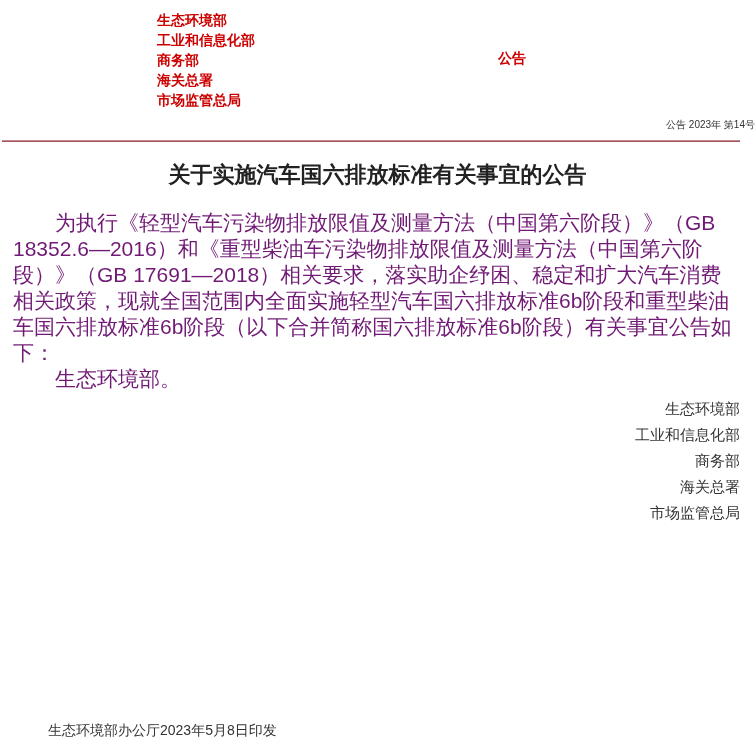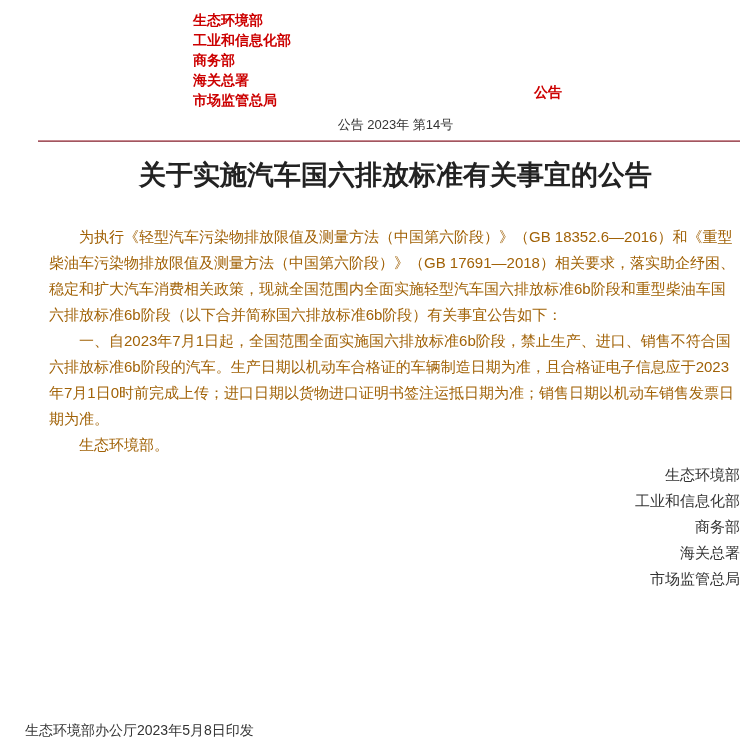--- a/index.html
+++ b/index.html
@@ -9,21 +9,20 @@
   }
   .page {
     position: relative;
     width: 755px;
     height: 750px;
     background: #ffffff;
     font-family: "Liberation Sans", sans-serif;
     color: #333333;
     overflow: hidden;
     box-sizing: border-box;
-    padding-left: 36px;
   }
   .header {
     position: relative;
     padding-top: 10px;
   }
   .agencies {
     margin-left: 157px;
   }
   .agency {
     color: #cc0000;
@@ -32,62 +31,61 @@
     line-height: 20px;
   }
   .notice-label {
     position: absolute;
     left: 498px;
     top: 48px;
     color: #cc0000;
     font-size: 14px;
     font-weight: bold;
     line-height: 20px;
-    margin-top: 34px;
   }
   .issue-line {
-    text-align: center;
-    font-size: 13px;
+    text-align: right;
+    font-size: 10px;
     color: #333333;
     margin-top: 6px;
     line-height: 18px;
   }
   .divider {
     height: 2px;
     margin: 6px 15px 0 2px;
     background: linear-gradient(#d9a0a6, #8e3e48);
   }
   .title {
     text-align: center;
-    font-size: 27px;
+    font-size: 22px;
     font-weight: bold;
     color: #222222;
     margin: 18px 20px 0 20px;
     line-height: 30px;
   }
   .body {
-    margin: 34px 15px 0 13px;
-    font-size: 15px;
+    margin: 20px 15px 0 13px;
+    font-size: 21px;
     line-height: 26px;
-    color: #a16207;
+    color: #701a75;
   }
   .body p {
     margin: 0;
     text-indent: 2em;
   }
   .signature {
     margin: 4px 15px 0 0;
     text-align: right;
     font-size: 15px;
     line-height: 26px;
     color: #333333;
   }
   .footer {
     position: absolute;
-    left: 25px;
+    left: 48px;
     bottom: 10px;
     font-size: 14px;
     line-height: 20px;
     color: #333333;
   }
 </style>
 </head>
 <body>
 
 <div class="page">
@@ -104,21 +102,20 @@
   </div>
 
   <div class="issue-line">公告 2023年 第14号</div>
 
   <div class="divider"></div>
 
   <h1 class="title">关于实施汽车国六排放标准有关事宜的公告</h1>
 
   <div class="body">
     <p>为执行《轻型汽车污染物排放限值及测量方法（中国第六阶段）》（GB 18352.6—2016）和《重型柴油车污染物排放限值及测量方法（中国第六阶段）》（GB 17691—2018）相关要求，落实助企纾困、稳定和扩大汽车消费相关政策，现就全国范围内全面实施轻型汽车国六排放标准6b阶段和重型柴油车国六排放标准6b阶段（以下合并简称国六排放标准6b阶段）有关事宜公告如下：</p>
-    <p>一、自2023年7月1日起，全国范围全面实施国六排放标准6b阶段，禁止生产、进口、销售不符合国六排放标准6b阶段的汽车。生产日期以机动车合格证的车辆制造日期为准，且合格证电子信息应于2023年7月1日0时前完成上传；进口日期以货物进口证明书签注运抵日期为准；销售日期以机动车销售发票日期为准。</p>
     <p>生态环境部。</p>
   </div>
 
   <div class="signature">
     <div>生态环境部</div>
     <div>工业和信息化部</div>
     <div>商务部</div>
     <div>海关总署</div>
     <div>市场监管总局</div>
   </div>

